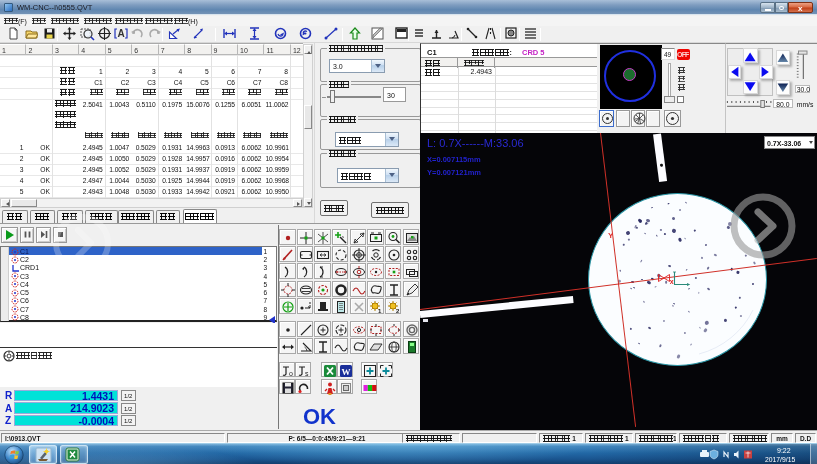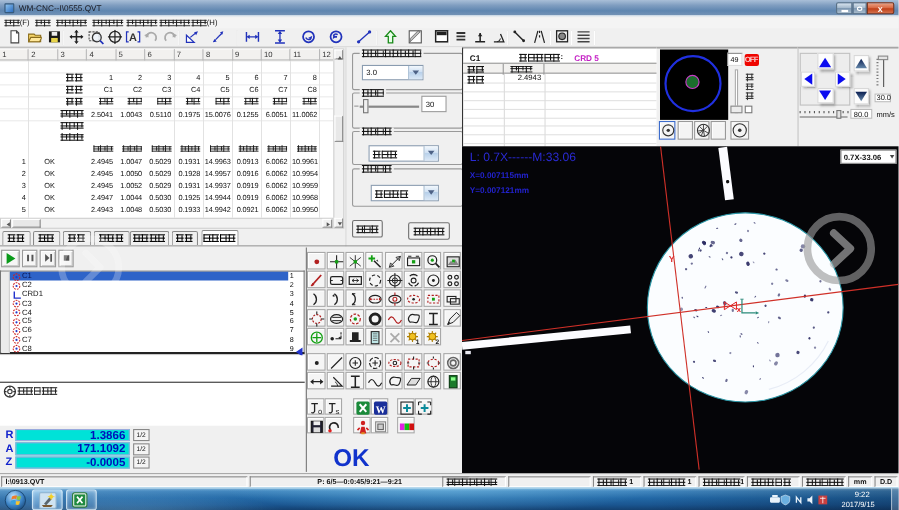--- a/index.html
+++ b/index.html
@@ -690,27 +690,27 @@
 <div class="a" style="left:0;top:347px;width:277px;height:40px;background:#fff;border-top:1.5px solid #333">
     <svg width="12" height="12" style="position:absolute;left:3px;top:2px">
       <circle cx="6" cy="6" r="5" fill="none" stroke="#333" stroke-width="1.2"></circle>
       <circle cx="6" cy="6" r="2" fill="none" stroke="#333"></circle>
       <path d="M6 1v2M6 9v2M1 6h2M9 6h2" stroke="#333"></path>
     </svg>
     <span class="txt" style="left:16px;top:4px"><i class="z" style="width:6.8px;height:6.8px;margin-right:0.5px;color:#222"></i><i class="z" style="width:6.8px;height:6.8px;margin-right:0.5px;color:#222"></i><i class="z" style="width:6.8px;height:6.8px;margin-right:0.5px;color:#222"></i><i class="z" style="width:6.8px;height:6.8px;margin-right:0.5px;color:#222"></i><i class="z" style="width:6.8px;height:6.8px;margin-right:0.5px;color:#222"></i></span>
   </div>
 <div class="a" style="left:0;top:388px;width:279px;height:42px">
     <span class="txt" style="left:5px;top:2.0px;font-size:10px;font-weight:bold;color:#1122cc">R</span>
-    <div class="a" style="left:14px;top:1.5px;width:104px;height:11.5px;background:#00e2d8;border:1px solid #9ad;text-align:right;font-size:10.5px;font-weight:bold;color:#0011bb;line-height:11px;padding-right:3px">1.3866</div>
+    <div class="a" style="left:14px;top:1.5px;width:104px;height:11.5px;background:#00e2d8;border:1px solid #9ad;text-align:right;font-size:10.5px;font-weight:bold;color:#0011bb;line-height:11px;padding-right:3px">1.4431</div>
     <div class="a" style="left:120.5px;top:2.0px;width:15.5px;height:11px;background:#f4f4f4;border:1px solid #888;text-align:center;font-size:6px;line-height:10px;color:#111">1/2</div>
     <span class="txt" style="left:5px;top:14.5px;font-size:10px;font-weight:bold;color:#1122cc">A</span>
-    <div class="a" style="left:14px;top:14.0px;width:104px;height:11.5px;background:#00e2d8;border:1px solid #9ad;text-align:right;font-size:10.5px;font-weight:bold;color:#0011bb;line-height:11px;padding-right:3px">171.1092</div>
+    <div class="a" style="left:14px;top:14.0px;width:104px;height:11.5px;background:#00e2d8;border:1px solid #9ad;text-align:right;font-size:10.5px;font-weight:bold;color:#0011bb;line-height:11px;padding-right:3px">214.9023</div>
     <div class="a" style="left:120.5px;top:14.5px;width:15.5px;height:11px;background:#f4f4f4;border:1px solid #888;text-align:center;font-size:6px;line-height:10px;color:#111">1/2</div>
     <span class="txt" style="left:5px;top:27.0px;font-size:10px;font-weight:bold;color:#1122cc">Z</span>
-    <div class="a" style="left:14px;top:26.5px;width:104px;height:11.5px;background:#00e2d8;border:1px solid #9ad;text-align:right;font-size:10.5px;font-weight:bold;color:#0011bb;line-height:11px;padding-right:3px">-0.0005</div>
+    <div class="a" style="left:14px;top:26.5px;width:104px;height:11.5px;background:#00e2d8;border:1px solid #9ad;text-align:right;font-size:10.5px;font-weight:bold;color:#0011bb;line-height:11px;padding-right:3px">-0.0004</div>
     <div class="a" style="left:120.5px;top:27.0px;width:15.5px;height:11px;background:#f4f4f4;border:1px solid #888;text-align:center;font-size:6px;line-height:10px;color:#111">1/2</div>
   </div>
 <span class="txt" style="left:303px;top:404px;font-size:22px;font-weight:bold;color:#1133cc">OK</span>
 <svg width="70" height="70" style="position:absolute;left:47px;top:208px;opacity:.25;pointer-events:none">
 <circle cx="35" cy="35" r="26" fill="none" stroke="#fff" stroke-width="6"></circle>
 <path d="M31 22l13 13-13 13" fill="none" stroke="#fff" stroke-width="6" stroke-linecap="round" stroke-linejoin="round"></path>
   </svg>
 <div class="a" style="left:279px;top:225px;width:141px;height:172px">
     <div class="a" style="left:0.0px;top:4.3px;width:16.6px;height:16px;background:#f5f5f5;border:1px solid #a8a8a8;box-shadow:inset 1px 1px 0 #fff">
       <svg width="14" height="14" viewBox="0 0 14 14" style="position:absolute;left:1px;top:1px">

